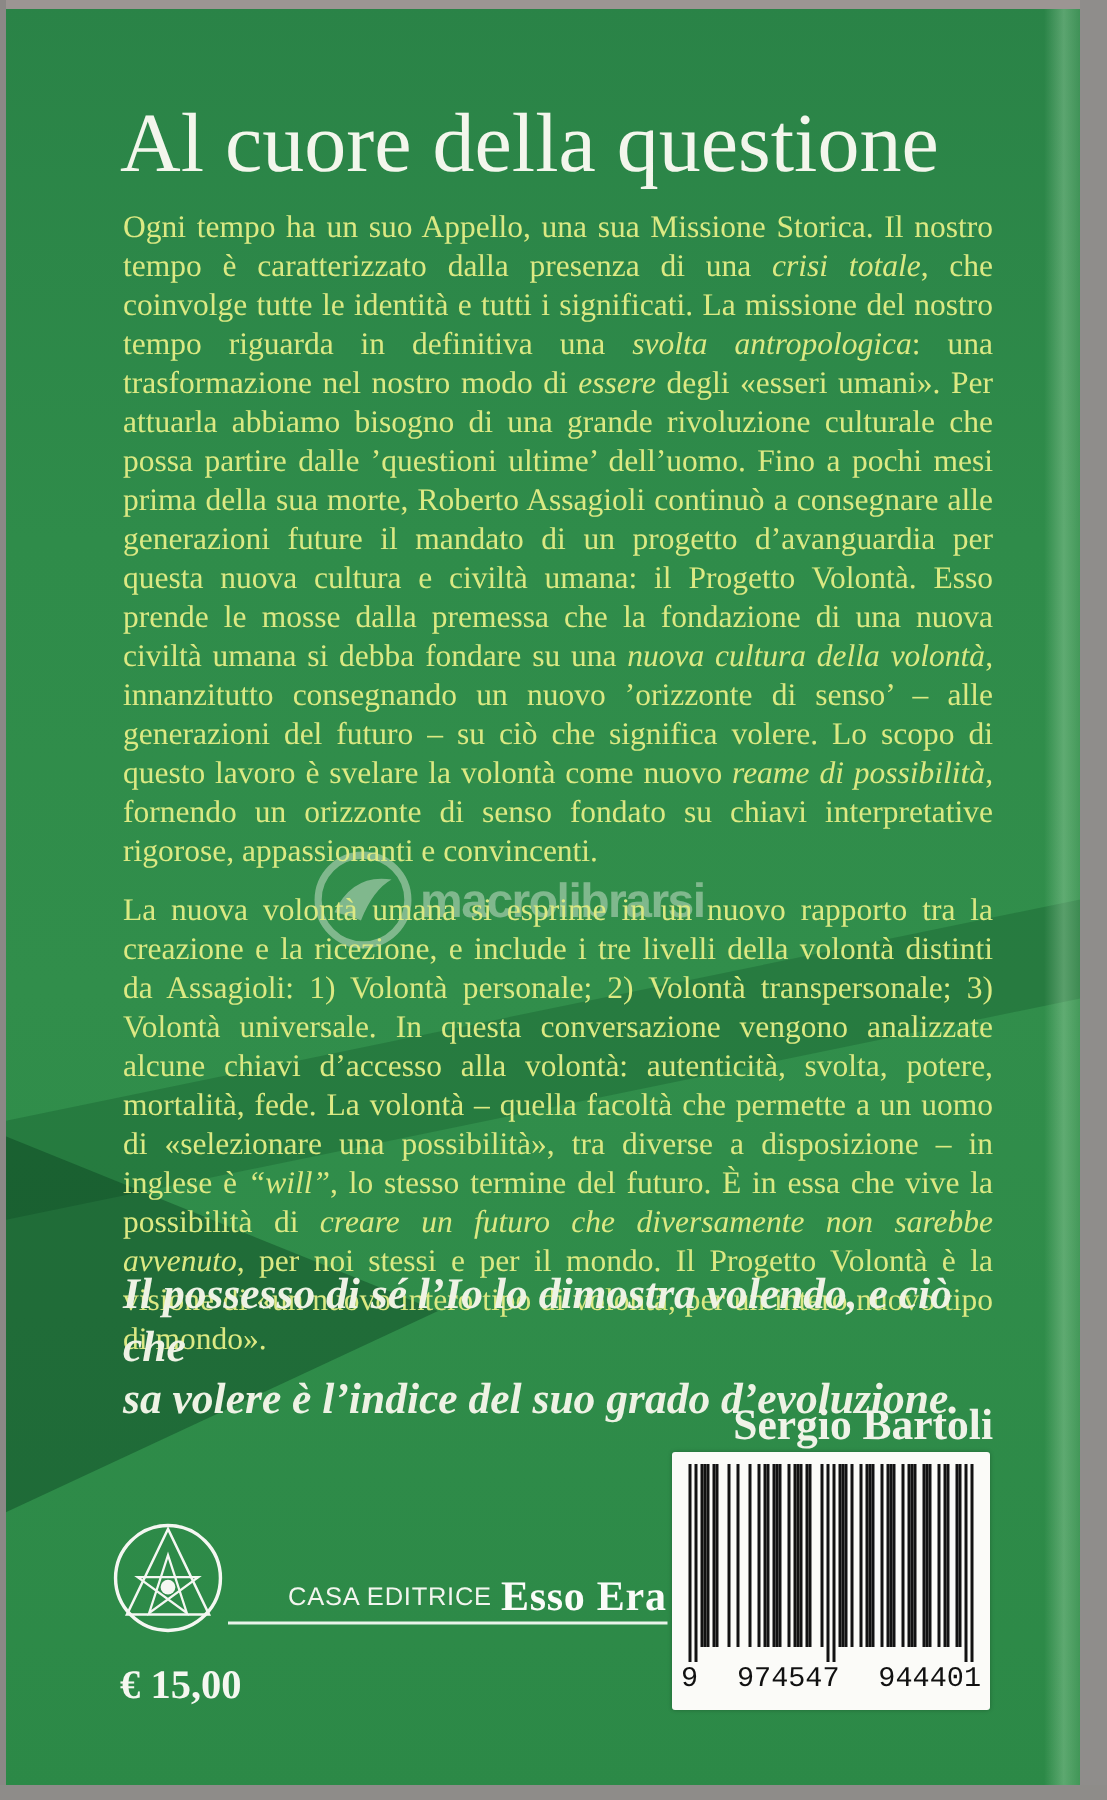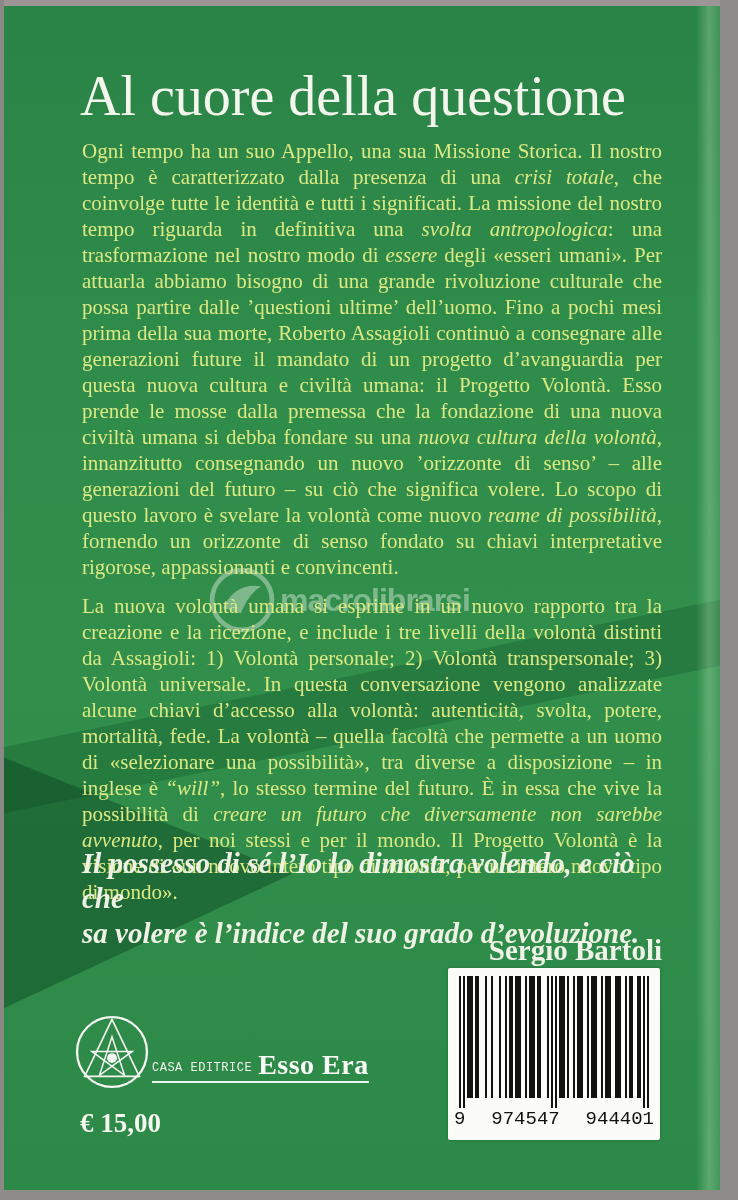--- a/index.html
+++ b/index.html
@@ -38,22 +38,22 @@
   .bodytext p{margin:0 0 13px 0;}
   .quote{position:absolute;left:82px;top:846px;width:586px;
     color:#eef2e4;font-size:29px;line-height:35px;font-style:italic;font-weight:600;}
   .author{position:absolute;left:82px;top:934px;width:580px;text-align:right;
     color:#f0f3e8;font-size:29px;font-weight:700;}
   
   .logo{position:absolute;left:74px;top:1014px;width:76px;height:76px;}
   .publisher{position:absolute;left:152px;top:1040px;height:38px;
     display:flex;align-items:flex-end;gap:6px;
     border-bottom:2px solid rgba(250,252,248,0.92);padding-bottom:3px;}
-  .imprint{font-family:Liberation Mono, monospace;font-size:12px;letter-spacing:0.5px;
-    color:#f2f5ee;transform:translateY(-3px);}
+  .imprint{font-family:Liberation Sans, sans-serif;font-size:17px;letter-spacing:0.5px;
+    color:#f2f5ee;transform:translateY(-3px);margin-left:40px;}
   .pubname{font-size:28px;font-weight:700;color:#fafcf8;letter-spacing:0.5px;line-height:26px;}
   .price{position:absolute;left:80px;top:1108px;color:#f5f7f0;font-size:27px;font-weight:700;}
   
   .barcode{position:absolute;left:448px;top:968px;width:212px;height:172px;
     background:#fbfbf8;border-radius:2px;box-shadow:0 0 3px rgba(0,0,0,0.25);}
   .barcode svg{position:absolute;left:10px;top:8px;}
   .bar-digits{position:absolute;left:0px;top:140px;width:212px;height:26px;
     display:flex;justify-content:space-between;padding:0 6px;box-sizing:border-box;
     font-family:"Liberation Mono",monospace;font-size:19px;color:#111;}
 </style>

